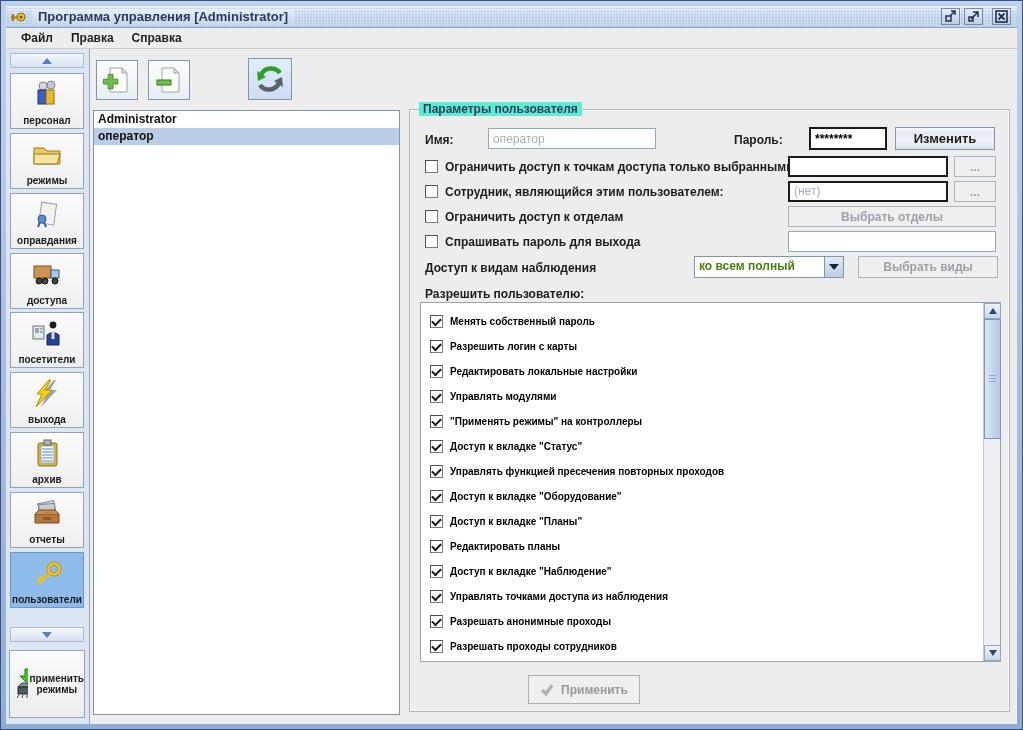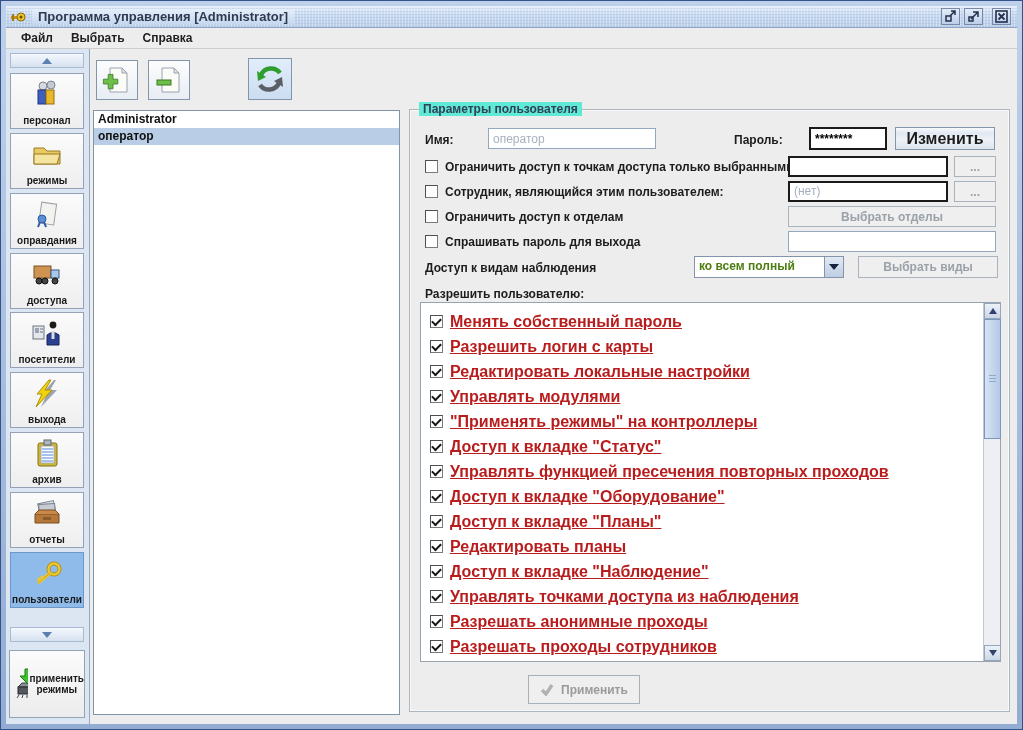--- a/index.html
+++ b/index.html
@@ -70,21 +70,21 @@
   .groupbox { position:absolute; left:319px; top:60px; width:601px; height:603px;
     border:1px solid #AEB6C0; box-shadow: inset 0 0 0 1px #F8F8F8; }
   .gtitle { position:absolute; left:9px; top:-8px; background:#5eead4; padding:0 4px;
     font-size:12px; font-weight:bold; color:#32405A;text-align:center; }
   .flabel { position:absolute; font-size:12px; font-weight:bold; color:#1C1C1C; white-space:nowrap; }
   .tfield { position:absolute; background:#fff; border:1px solid #93A8BE; font-size:12px;
     font-family:"Liberation Sans",sans-serif; padding:0 4px; }
   .tfield.disabled { color:#A7B0BE; }
   .tfield.blackb { border:2px solid #1A1A1A; }
   .mbtn { position:absolute; background:linear-gradient(180deg,#F8FAFC,#E0E8F2 25%,#EEF2F7 55%,#DDE5EF);
-    border:1px solid #8295AB; font-size:16px; font-weight:bold; color:#1C1C1C;
+    border:1px solid #8295AB; font-size:13px; font-weight:bold; color:#1C1C1C;
     display:flex; align-items:center; justify-content:center; font-family:"Liberation Sans",sans-serif; }
   .dbtn { position:absolute; background:#EFEFEF; border:1px solid #AAB2BC; font-size:12px;
     font-weight:bold; color:#9BA1A9; display:flex; align-items:center; justify-content:center; }
   .cb { position:absolute; width:13px; height:13px; background:#FDFEFE;
     border:1px solid #7A7A7A; border-top-color:#4F4F4F; border-left-color:#4F4F4F; }
 
   
   .combo { position:absolute; background:#fff; border:1px solid #8295AB; display:flex; }
   .combo .cval { flex:1; font-size:12px; font-weight:bold; color:#4d7c0f; padding:2px 4px; white-space:nowrap; overflow:hidden; }
   .combo .carrow { width:19px; background:linear-gradient(180deg,#E2EAF4,#BECDE2);
@@ -95,21 +95,21 @@
   
   .permbox { position:absolute; left:10px; top:192px; width:581px; height:360px;
     background:#fff; border:1px solid #98A3B0; }
   .permrows { position:absolute; left:0; top:0; right:17px; bottom:0; padding-top:6px; overflow:hidden; }
   .prow { height:25px; display:flex; align-items:center; padding-left:9px; }
   .prow.ind { }
   .prow .pcb { position:relative; width:13px; height:13px; background:#FDFEFE; flex:none;
     border:1px solid #7A7A7A; border-top-color:#4F4F4F; border-left-color:#4F4F4F; }
   .prow .pcb::after { content:""; position:absolute; left:1px; top:2px; width:7px; height:4px;
     border-left:2px solid #141414; border-bottom:2px solid #141414; transform:rotate(-45deg); }
-  .prow .plbl { font-size:16px; font-weight:bold; color:#b91c1c; margin-left:7px; white-space:nowrap;text-decoration:underline; }
+  .prow .plbl { font-size:10px; font-weight:bold; color:#000000; margin-left:7px; white-space:nowrap; }
 
   
   .vsb { position:absolute; right:0; top:0; width:17px; height:100%; background:#EDEFF2;
     border-left:1px solid #C2C8D0; }
   .sbbtn { position:absolute; left:0; width:17px; height:16px;
     background:linear-gradient(180deg,#EDF2F8,#CBD6E6); border:1px solid #98A6BC;
     display:flex; align-items:center; justify-content:center; }
   .sbbtn i.up { width:0;height:0;border-left:4px solid transparent;border-right:4px solid transparent;border-bottom:6px solid #33406E; }
   .sbbtn i.dn { width:0;height:0;border-left:4px solid transparent;border-right:4px solid transparent;border-top:6px solid #33406E; }
   .sbthumb { position:absolute; left:0; top:16px; width:17px; height:120px;
@@ -152,21 +152,21 @@
         <svg width="13" height="13">
           <rect x="1" y="1" width="11" height="11" fill="none" stroke="#24304E" stroke-width="1.6"></rect>
           <path d="M3.5 3.5 L9.5 9.5 M9.5 3.5 L3.5 9.5" stroke="#24304E" stroke-width="1.8"></path>
         </svg>
       </div>
     </div>
   </div>
 
   <div class="menubar">
     <span class="menuitem">Файл</span>
-    <span class="menuitem">Выбрать</span>
+    <span class="menuitem">Правка</span>
     <span class="menuitem">Справка</span>
   </div>
 
   <div class="content">
 
     <div class="sidebar">
       <div class="scrollstrip" style="top:4px">
             <i class="tri-up"></i>
           </div>
 

